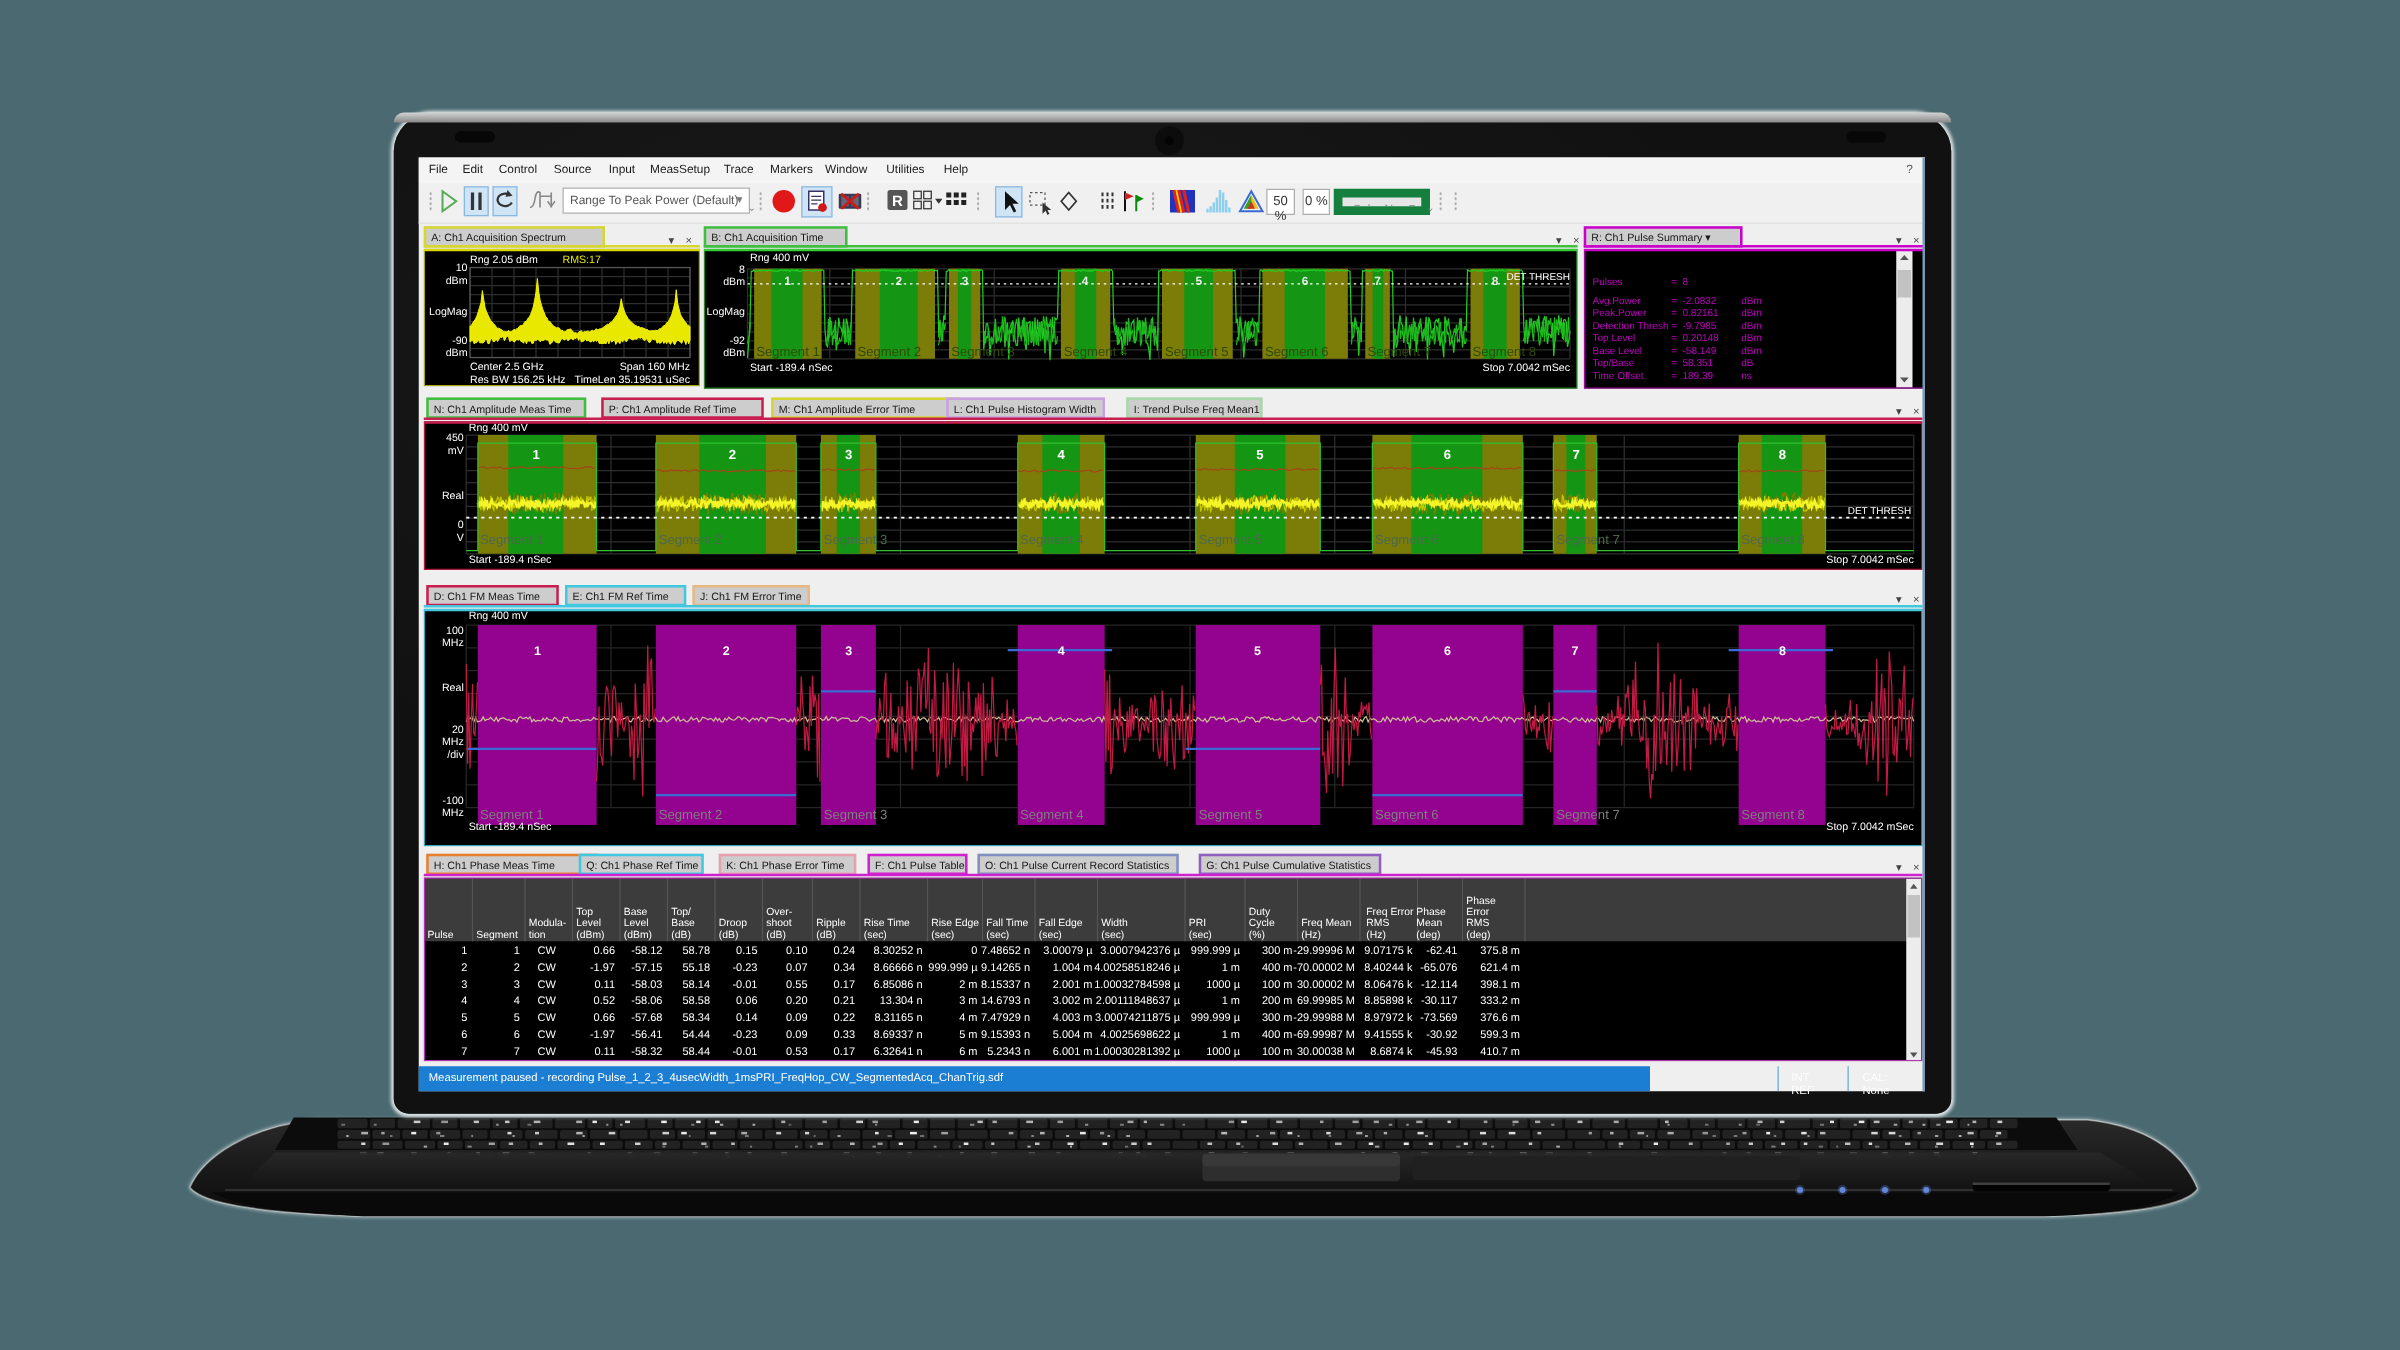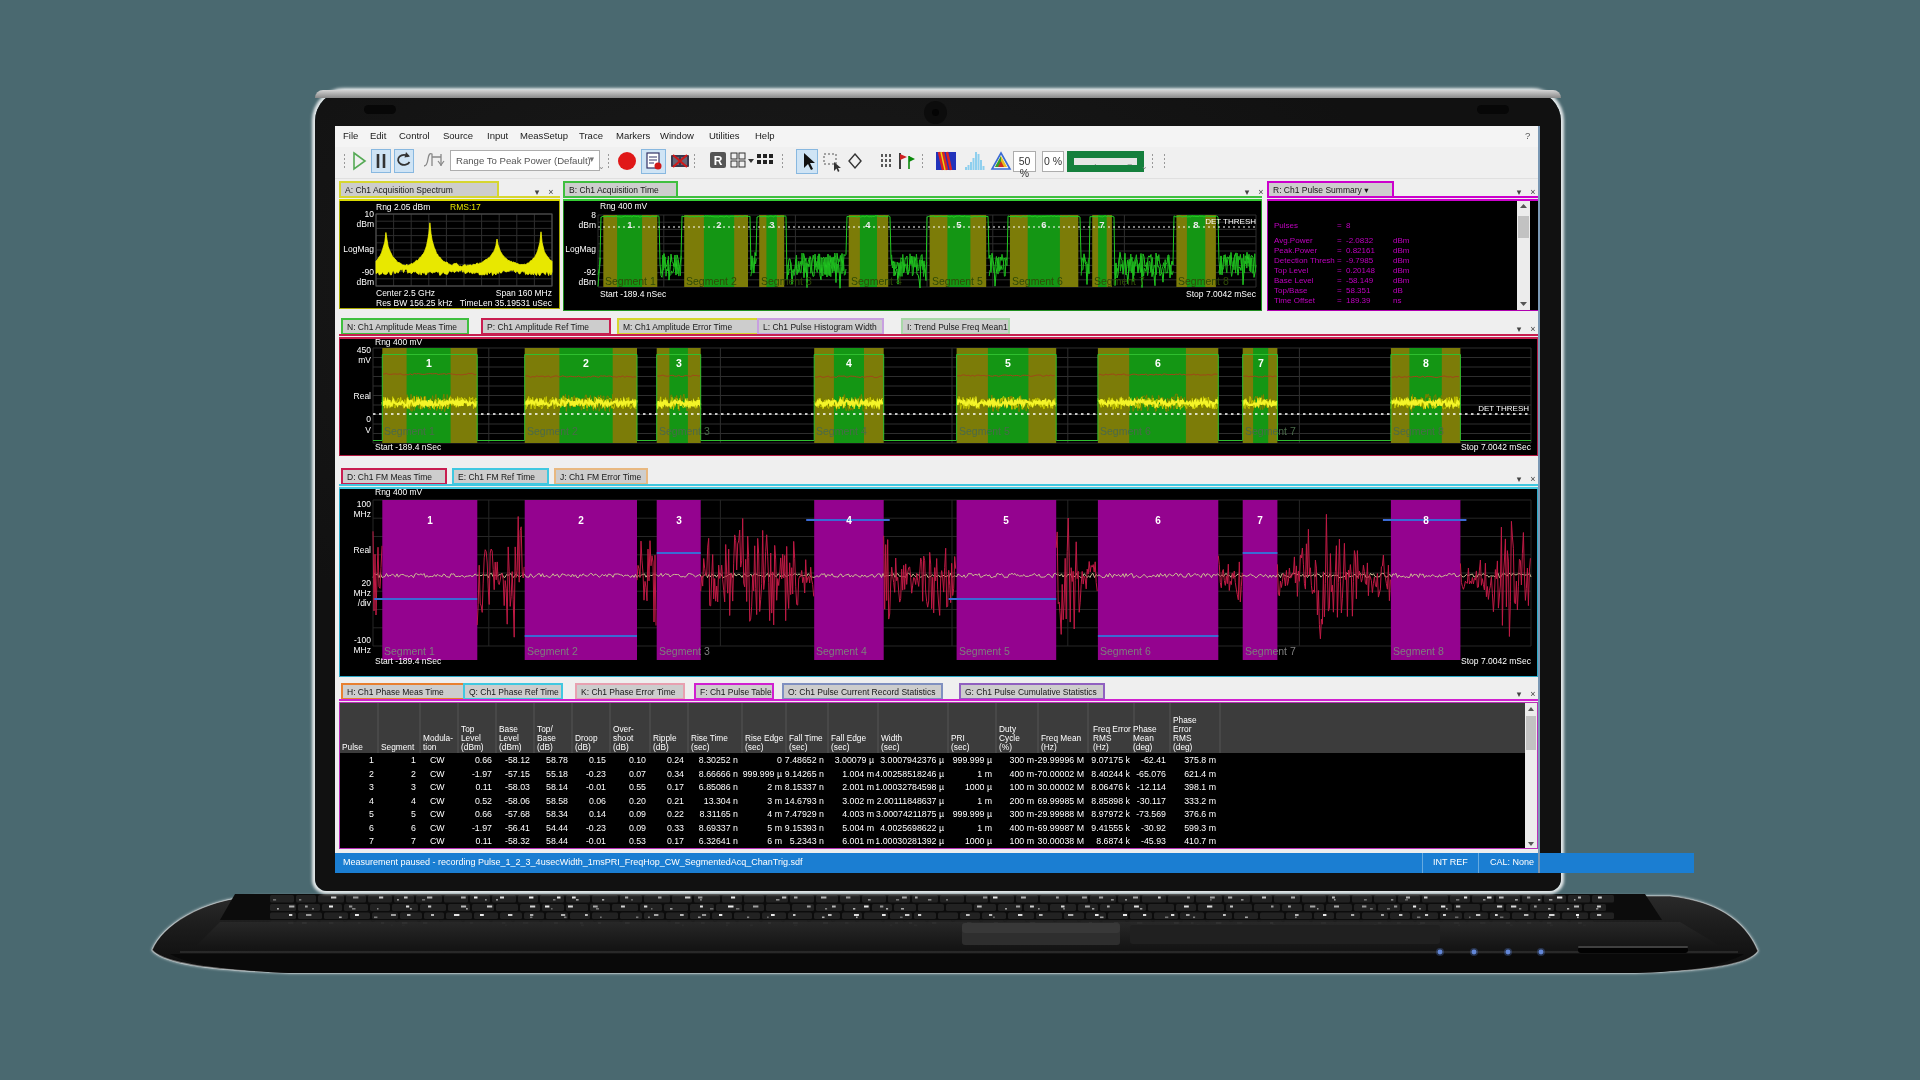--- a/index.html
+++ b/index.html
@@ -20,21 +20,21 @@
 .dd2{position:absolute;background:#e6e6e6;border:7px solid #15803d;font-size:9.6px;color:#888;
  padding:4px 0 0 8px;height:21px;white-space:nowrap;overflow:hidden}
 .dda{position:absolute;right:5px;top:3px;color:#777;font-size:9px}
 .mini{position:absolute;font-size:8px;color:#888}
 .pbox{position:absolute;background:#fff;border:1px solid #adadad;height:21px;font-size:10.5px;
  color:#333;text-align:center;padding-top:3px}
 .tab{position:absolute;height:17px;background:#cdcdcd;border:2px solid;font-size:8.5px;
  color:#161616;padding:2px 0 0 4px;white-space:nowrap;overflow:hidden}
 .wc{position:absolute;font-size:9px;color:#444;width:12px;text-align:center;padding-top:2px}
 .plot{position:absolute}
-.statusbar{position:absolute;left:0;top:727px;width:1359px;height:20px;background:#1b7ed2;
+.statusbar{position:absolute;left:0;top:727px;width:985px;height:20px;background:#1b7ed2;
  color:#fff;font-size:9px}
 </style></head><body>
 <svg style="position:absolute;left:140px;top:880px" width="1640" height="125">
     <defs>
       <linearGradient id="bg1" x1="0" y1="0" x2="0" y2="1">
         <stop offset="0" stop-color="#2a2a2a"></stop>
         <stop offset="0.4" stop-color="#1c1c1c"></stop>
         <stop offset="0.78" stop-color="#121212"></stop>
         <stop offset="1" stop-color="#0a0a0a"></stop>
       </linearGradient>
@@ -682,21 +682,21 @@
       <path d="M12 6 L18 17 L6 17 Z" fill="#e8c020"></path>
       <path d="M12 6 L6 17 L12 17 Z" fill="#30a030"></path>
       <path d="M12 11 L15 17 L9 17 Z" fill="#d03020"></path>
     </svg>
     <div class="pbox" style="left:678px;top:25px;width:23px">50 %</div>
     <div class="pbox" style="left:707px;top:25px;width:22px">0 %</div>
     <div class="dd2" style="left:732px;top:25px;width:77px">Color Normal<span class="dda">▾</span></div>
     <div class="mini" style="left:806px;top:36px">⌄</div>
     <div class="tsep" style="left:816px;top:27px"></div>
     <div class="tsep" style="left:828px;top:27px"></div>
-    <div class="tab" style="left:4px;top:55px;width:160px;border-color:#d6d630">A: Ch1 Acquisition Spectrum</div>
+    <div class="tab" style="left:4px;top:55px;width:145px;border-color:#d6d630">A: Ch1 Acquisition Spectrum</div>
     <div class="wc" style="left:196px;top:59px">▾</div>
     <div class="wc" style="left:210px;top:59px">×</div>
     <div class="tab" style="left:228px;top:55px;width:115px;border-color:#3fbf3f">B: Ch1 Acquisition Time</div>
     <div class="wc" style="left:906px;top:59px">▾</div>
     <div class="wc" style="left:920px;top:59px">×</div>
     <div class="tab" style="left:932px;top:55px;width:127px;border-color:#cc00cc">R: Ch1 Pulse Summary  ▾</div>
     <div class="wc" style="left:1178px;top:59px">▾</div>
     <div class="wc" style="left:1192px;top:59px">×</div>
     <div style="position:absolute;left:4px;top:70px;width:221px;height:2px;background:#d6d630"></div>
     <div style="position:absolute;left:228px;top:70px;width:699px;height:2px;background:#3fbf3f"></div>

